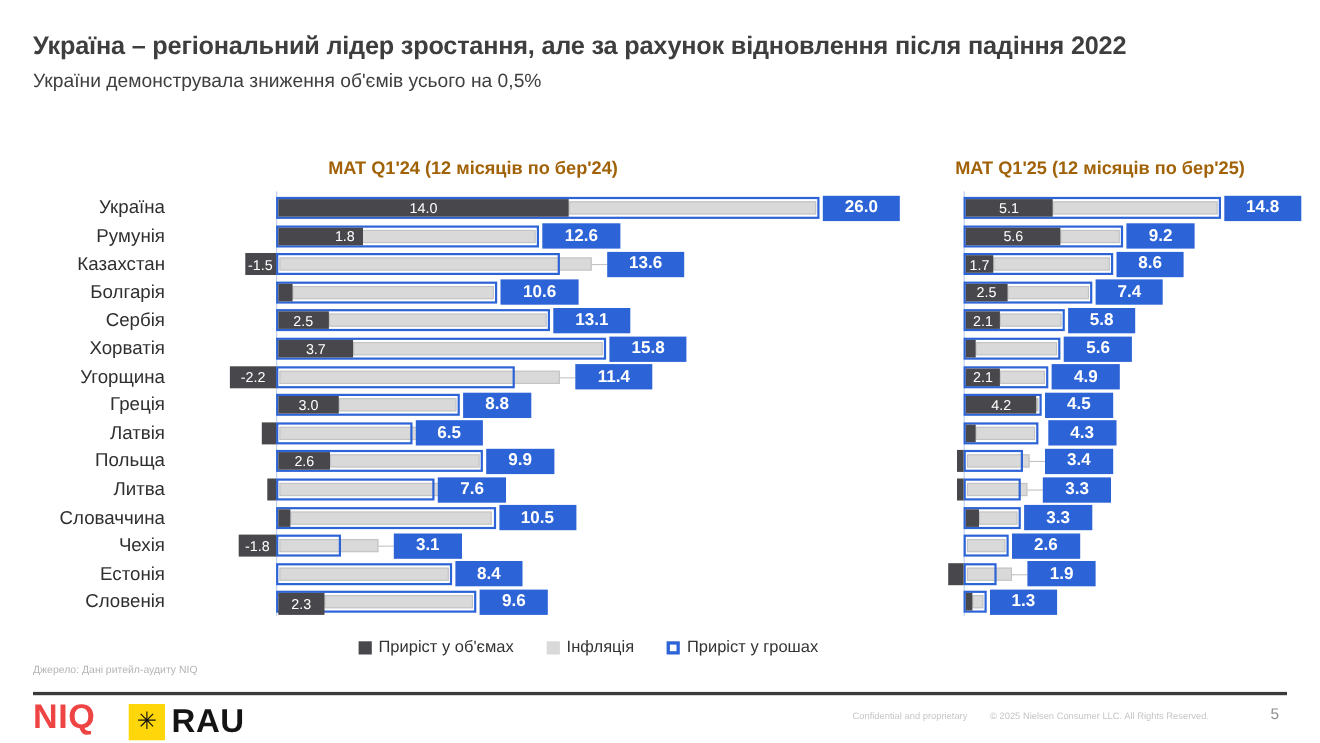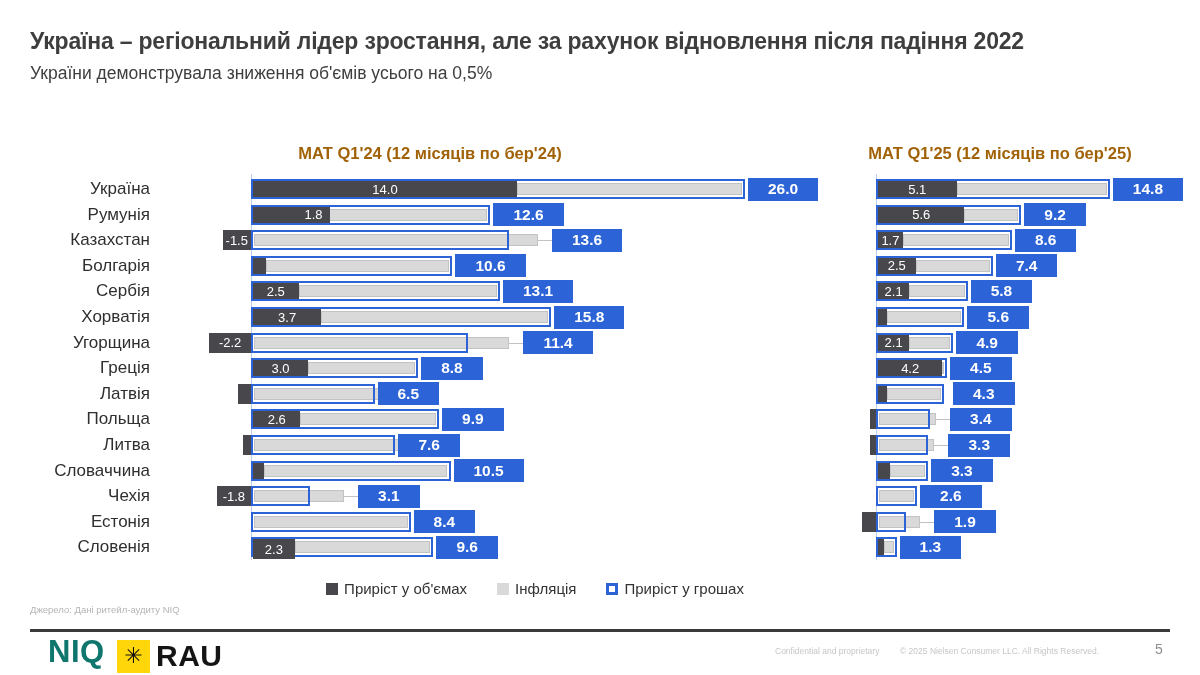--- a/index.html
+++ b/index.html
@@ -28,22 +28,22 @@
   .connector{position:absolute;height:1px;background:#c2c2c2;z-index:0;}
   .legend{position:absolute;left:250px;top:580px;width:570px;display:flex;justify-content:center;
          align-items:center;gap:30px;}
   .legend-item{display:flex;align-items:center;gap:6px;font-size:15px;color:#333;white-space:nowrap;}
   .swatch{width:12px;height:12px;display:inline-block;box-sizing:border-box;}
   .swatch.volume{background:var(--dark);}
   .swatch.inflation{background:var(--gray);}
   .swatch.money{background:#fff;border:3px solid var(--blue);}
   .source-note{position:absolute;left:30px;top:604px;font-size:9.5px;color:#b5b5b5;}
   .footer-divider{position:absolute;left:30px;top:629px;width:1140px;height:2.5px;background:#3a3a3a;}
-  .niq-logo{position:absolute;left:30px;top:634px;font-size:31px;font-weight:800;color:#0f766e;
-         letter-spacing:0.5px;margin-left:18px;}
+  .niq-logo{position:absolute;left:30px;top:634px;font-size:31px;font-weight:800;color:#ef4444;
+         letter-spacing:0.5px;}
   .rau-logo{position:absolute;left:117px;top:639px;display:flex;align-items:center;}
   .rau-star{width:33px;height:33px;background:#ffd60a;display:flex;align-items:center;
          justify-content:center;font-size:22px;color:#101010;line-height:1;}
   .rau-text{font-size:30px;font-weight:800;color:#141414;margin-left:6px;letter-spacing:0.5px;}
   .footer-small{position:absolute;top:646px;font-size:8.5px;color:#c6c6c6;}
   .footer-small.confidential{left:775px;}
   .footer-small.copyright{left:900px;}
   .page-number{position:absolute;left:1155px;top:641px;font-size:14px;color:#8d8d8d;}
 </style>
 </head>

